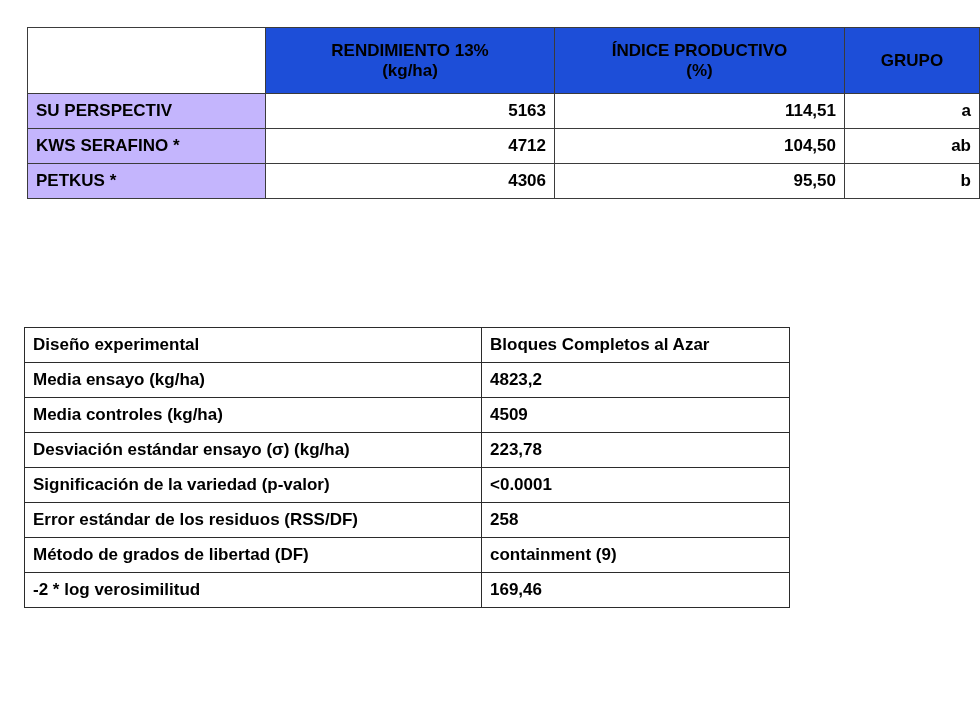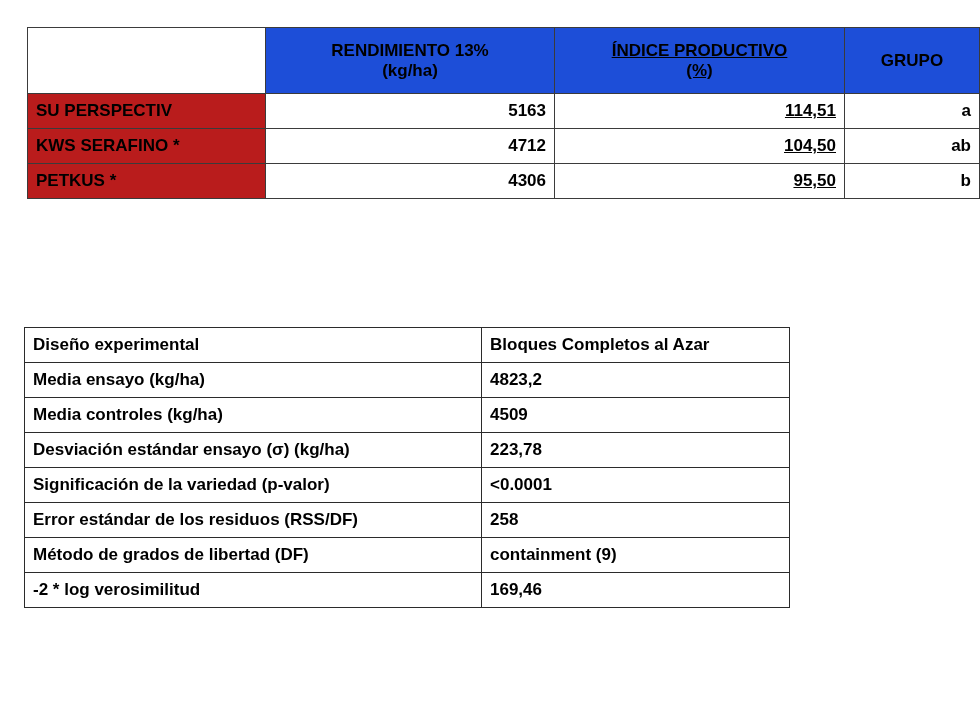--- a/index.html
+++ b/index.html
@@ -29,21 +29,21 @@
   #results-table th {
     border: 1px solid #3b3b3b;
     padding: 0 8px;
     font-size: 17px;
     font-weight: bold;
     line-height: 1.15;
     box-sizing: border-box;
   }
   #results-table .col-variety { width: 238px; }
   #results-table .col-yield   { width: 289px; }
-  #results-table .col-index   { width: 290px; text-decoration: underline; }
+  #results-table .col-index   { width: 290px; }
   #results-table .col-group   { width: 135px; }
 
   #results-table thead th {
     height: 66px;
     background: #1d4ed8;
     text-align: center;
     vertical-align: middle;
     padding: 4px 8px;
   }
   #results-table thead th.empty-head {
@@ -51,21 +51,21 @@
     border-left-color: #3b3b3b;
   }
   #results-table thead th .hd-line { display: block; }
   #results-table thead th.col-group { vertical-align: bottom; padding-bottom: 22px; }
 
   #results-table tbody td {
     height: 35px;
     vertical-align: middle;
   }
   #results-table tbody td.variety-cell {
-    background: #b91c1c;
+    background: #c4b5fd;
     text-align: left;
   }
   #results-table tbody td.num-cell,
   #results-table tbody td.group-cell {
     background: #ffffff;
     text-align: right;
   }
 
   
   #design-table {

